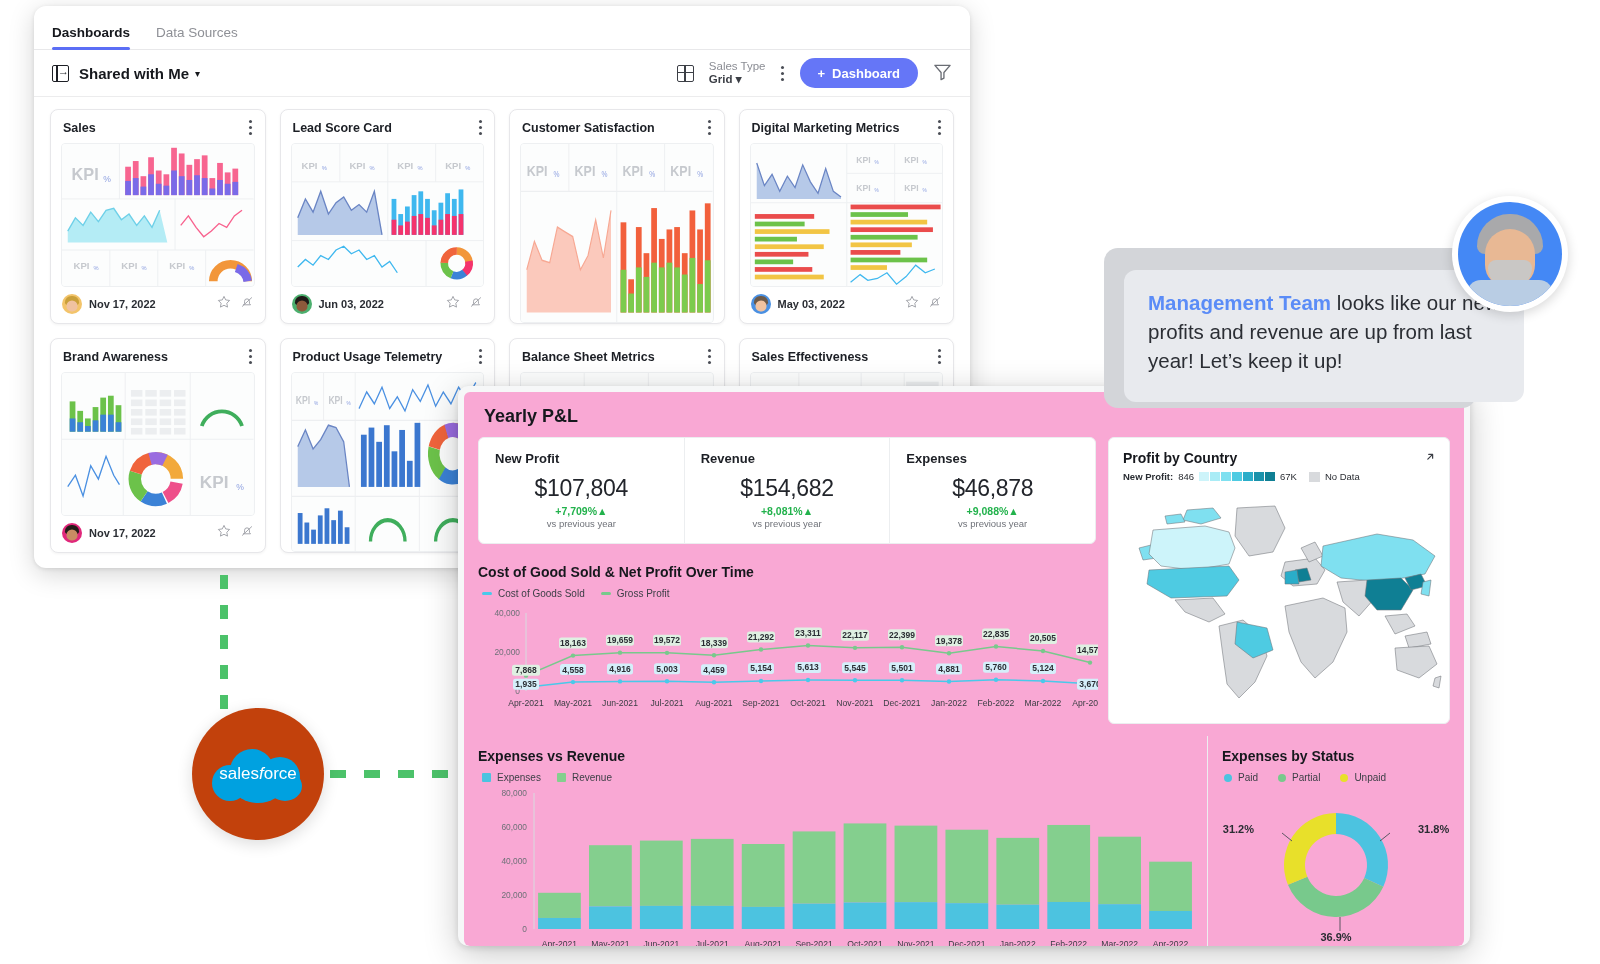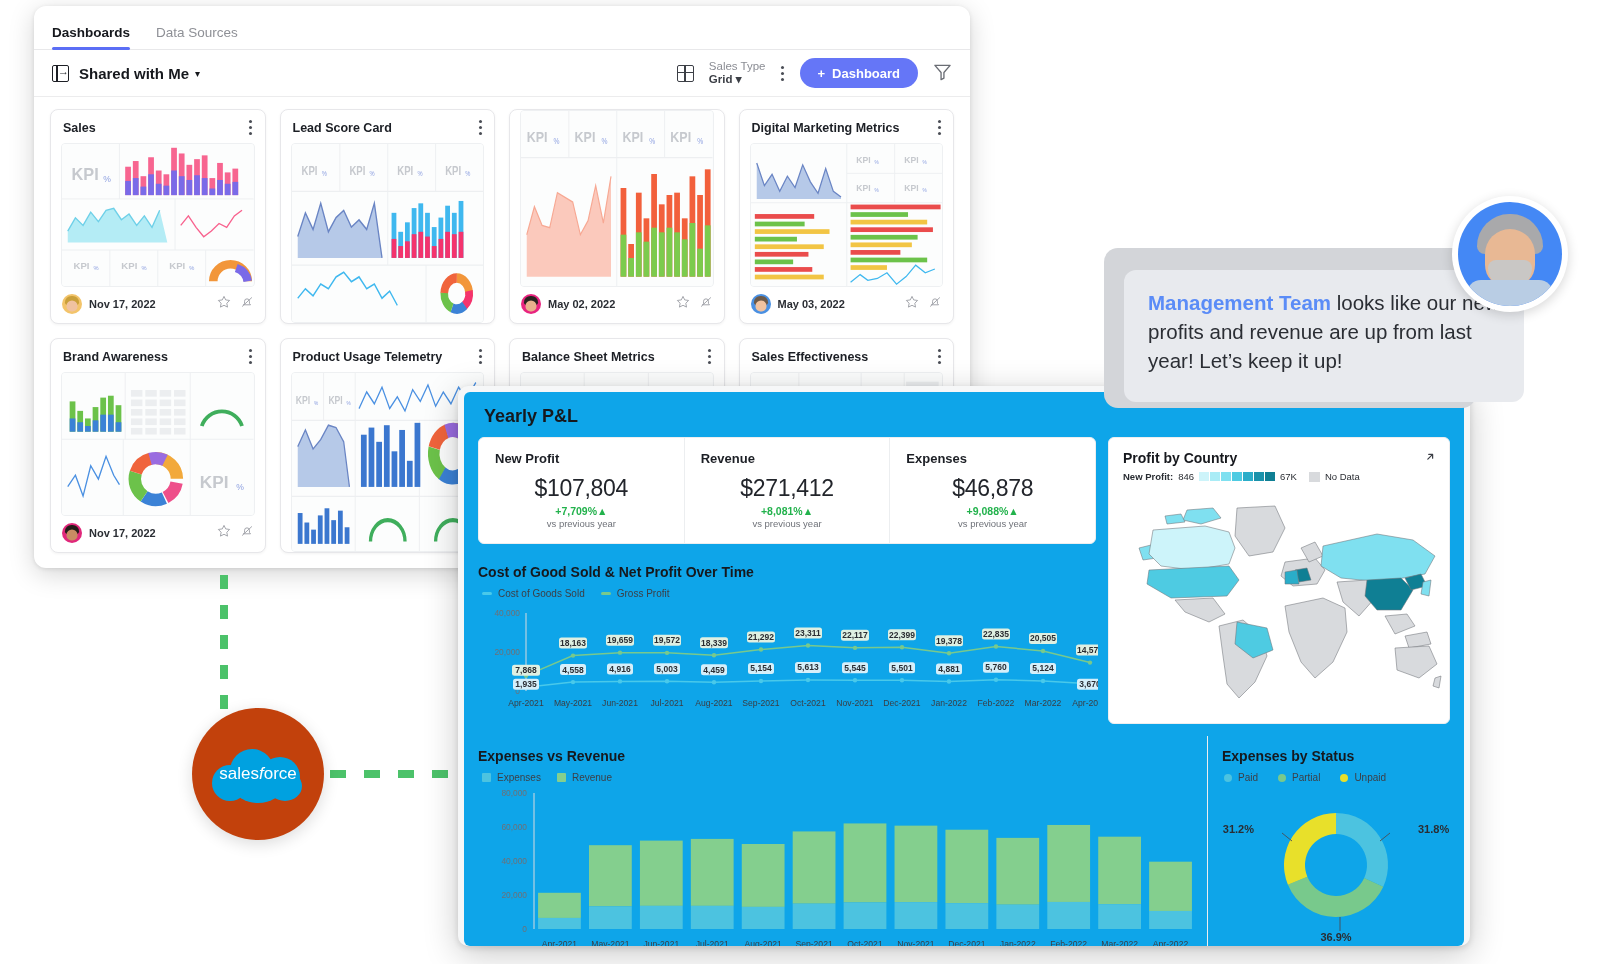--- a/index.html
+++ b/index.html
@@ -81,21 +81,21 @@
   .dcard-date { font-size: 11px; font-weight: 700; color: #2a2d33; }
   .foot-ico { margin-left:auto; display:flex; gap:9px; color:#9a9da3; }
 
   
   #pl-panel {
     position: absolute; left: 458px; top: 386px; width: 1012px; height: 560px;
     background: #f6f7f8; border-radius: 10px;
     box-shadow: 0 8px 34px rgba(0,0,0,.22), 0 2px 6px rgba(0,0,0,.12);
     overflow: hidden;
   }
-  #pl-inner { position:absolute; left:6px; top:6px; right:6px; bottom:0; background:#0ea5e9; border-radius:6px; }
+  #pl-inner { position:absolute; left:6px; top:6px; right:6px; bottom:0; background:#f9a8d4; border-radius:6px; }
   .pl-title { font-size: 18px; font-weight: 700; color: #16181d; padding: 14px 20px 10px; }
   .kpi-row { display:flex; flex:1; border:1px solid #eceef0; border-radius:6px; overflow:hidden; background:#fff; }
   .kpi-box { flex:1; padding: 13px 16px 14px; border-right:1px solid #eceef0; }
   .kpi-box:last-child { border-right: none; }
   .kpi-name { font-size: 13px; font-weight: 700; color: #1c1f25; }
   .kpi-val { font-size: 23px; font-weight: 400; color: #22252b; text-align:center; margin-top: 9px; letter-spacing:-0.3px; }
   .kpi-delta { font-size: 10.5px; font-weight: 700; color: #22b24c; text-align:center; margin-top: 3px; }
   .kpi-sub { font-size: 9.5px; color: #6f7279; text-align:center; margin-top: 1px; }
 
   .pl-mid { display: flex; gap: 12px; padding: 8px 14px 0; }
@@ -344,23 +344,47 @@
             <polyline points="6,130 14,122 22,128 30,118 38,122 46,112 54,108 62,116 70,112 78,122 86,118 94,130 102,124 110,136" fill="none" stroke="#3fb8ef" stroke-width="1.4"></polyline>
             <g transform="translate(172,126)">
               <circle r="13" fill="none" stroke="#f2963a" stroke-width="8" stroke-dasharray="22 60" transform="rotate(-90)"></circle>
               <circle r="13" fill="none" stroke="#f4336d" stroke-width="8" stroke-dasharray="14 68" transform="rotate(-10)"></circle>
               <circle r="13" fill="none" stroke="#3b82d6" stroke-width="8" stroke-dasharray="14 68" transform="rotate(50)"></circle>
               <circle r="13" fill="none" stroke="#6cc24a" stroke-width="8" stroke-dasharray="16 66" transform="rotate(112)"></circle>
               <circle r="13" fill="none" stroke="#f0643c" stroke-width="8" stroke-dasharray="20 62" transform="rotate(182)"></circle>
             </g>
           </svg>
         </div>
+        <div class="dcard-foot">
+          <div class="avatar-sm" style="background:#4caf6e">
+            <div class="hair" style="background:#1f1b18"></div>
+              <div class="face" style="background:#8d5a3b"></div>
+          </div>
+          <div class="dcard-date">Jun 03, 2022</div>
+          <div class="foot-ico">
+            <span><svg width="14" height="14" viewBox="0 0 20 20">
+                  <path d="M10 2l2.4 5 5.6.8-4 4 1 5.5L10 14.7 4.9 17.3l1-5.5-4-4L7.6 7z" fill="none" stroke="#9a9da3" stroke-width="1.3"></path>
+                </svg></span>
+            <span><svg width="14" height="14" viewBox="0 0 20 20">
+                  <path d="M5 14h10l-1.5-2v-3a3.5 3.5 0 00-7 0v3z" fill="none" stroke="#9a9da3" stroke-width="1.3"></path>
+                  <line x1="3" y1="16.5" x2="17" y2="3.5" stroke="#9a9da3" stroke-width="1.3"></line>
+                </svg></span>
+          </div>
+        </div>
       </div>
 
       <div class="dcard">
+        <div class="dcard-head">
+          <div class="dcard-title">Customer Satisfaction</div>
+          <div class="kebab">
+              <i></i>
+              <i></i>
+              <i></i>
+            </div>
+        </div>
         <div class="dcard-body">
           <svg width="100%" height="100%" viewBox="0 0 200 150" preserveAspectRatio="none">
             <rect width="200" height="150" fill="#fcfdfd"></rect>
             <line x1="0" y1="40" x2="200" y2="40" stroke="#edeff1"></line>
             <line x1="50" y1="0" x2="50" y2="40" stroke="#edeff1"></line>
               <line x1="100" y1="0" x2="100" y2="40" stroke="#edeff1"></line>
               <line x1="150" y1="0" x2="150" y2="40" stroke="#edeff1"></line>
             <line x1="100" y1="40" x2="100" y2="150" stroke="#edeff1"></line>
             <text x="6" y="27" font-size="13" font-weight="700" fill="#c6c9ce" font-family="Liberation Sans">KPI</text>
               <text x="34" y="28" font-size="7" fill="#8c9fe0">%</text>
@@ -393,36 +417,20 @@
                 <rect x="168" y="110" width="6" height="32" fill="#7ccb4d"></rect>
               <rect x="176" y="56" width="6" height="86" fill="#f2603c"></rect>
                 <rect x="176" y="96" width="6" height="46" fill="#7ccb4d"></rect>
               <rect x="184" y="72" width="6" height="70" fill="#f2603c"></rect>
                 <rect x="184" y="118" width="6" height="24" fill="#7ccb4d"></rect>
               <rect x="192" y="50" width="6" height="92" fill="#f2603c"></rect>
                 <rect x="192" y="98" width="6" height="44" fill="#7ccb4d"></rect>
             </g>
           </svg>
         </div>
-        <div class="dcard-foot">
-          <div class="avatar-sm" style="background:#e8247f">
-            <div class="hair" style="background:#2a2320"></div>
-              <div class="face" style="background:#e9b08c"></div>
-          </div>
-          <div class="dcard-date">May 02, 2022</div>
-          <div class="foot-ico">
-            <span><svg width="14" height="14" viewBox="0 0 20 20">
-                  <path d="M10 2l2.4 5 5.6.8-4 4 1 5.5L10 14.7 4.9 17.3l1-5.5-4-4L7.6 7z" fill="none" stroke="#9a9da3" stroke-width="1.3"></path>
-                </svg></span>
-            <span><svg width="14" height="14" viewBox="0 0 20 20">
-                  <path d="M5 14h10l-1.5-2v-3a3.5 3.5 0 00-7 0v3z" fill="none" stroke="#9a9da3" stroke-width="1.3"></path>
-                  <line x1="3" y1="16.5" x2="17" y2="3.5" stroke="#9a9da3" stroke-width="1.3"></line>
-                </svg></span>
-          </div>
-        </div>
       </div>
 
       <div class="dcard">
         <div class="dcard-head">
           <div class="dcard-title">Digital Marketing Metrics</div>
           <div class="kebab">
               <i></i>
               <i></i>
               <i></i>
             </div>
@@ -721,21 +729,21 @@
 
           <div class="kpi-row">
             <div class="kpi-box">
               <div class="kpi-name">New Profit</div>
               <div class="kpi-val">$107,804</div>
               <div class="kpi-delta"><span>+7,709%</span>▲</div>
               <div class="kpi-sub">vs previous year</div>
             </div>
             <div class="kpi-box">
               <div class="kpi-name">Revenue</div>
-              <div class="kpi-val">$271,412</div>
+              <div class="kpi-val">$154,682</div>
               <div class="kpi-delta"><span>+8,081%</span>▲</div>
               <div class="kpi-sub">vs previous year</div>
             </div>
             <div class="kpi-box">
               <div class="kpi-name">Expenses</div>
               <div class="kpi-val">$46,878</div>
               <div class="kpi-delta"><span>+9,088%</span>▲</div>
               <div class="kpi-sub">vs previous year</div>
             </div>
           </div>

